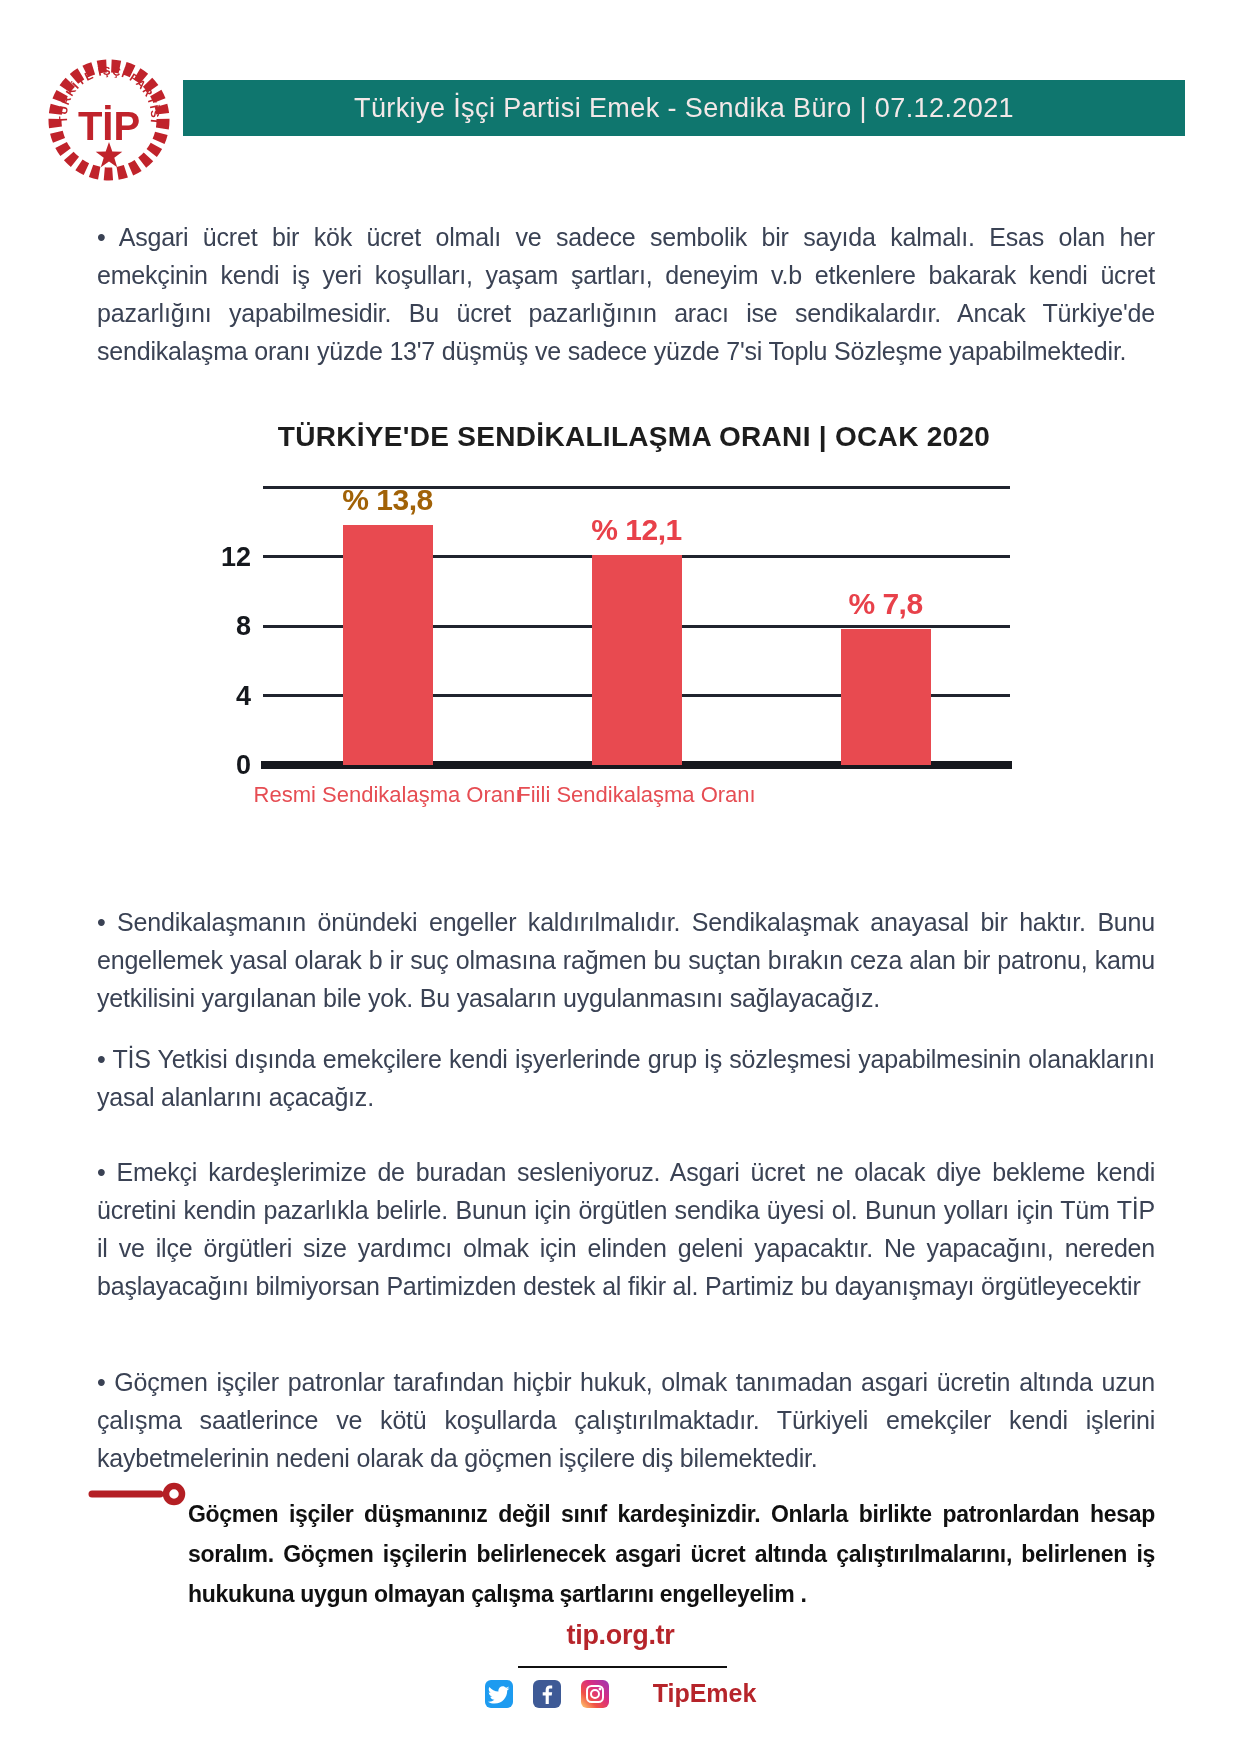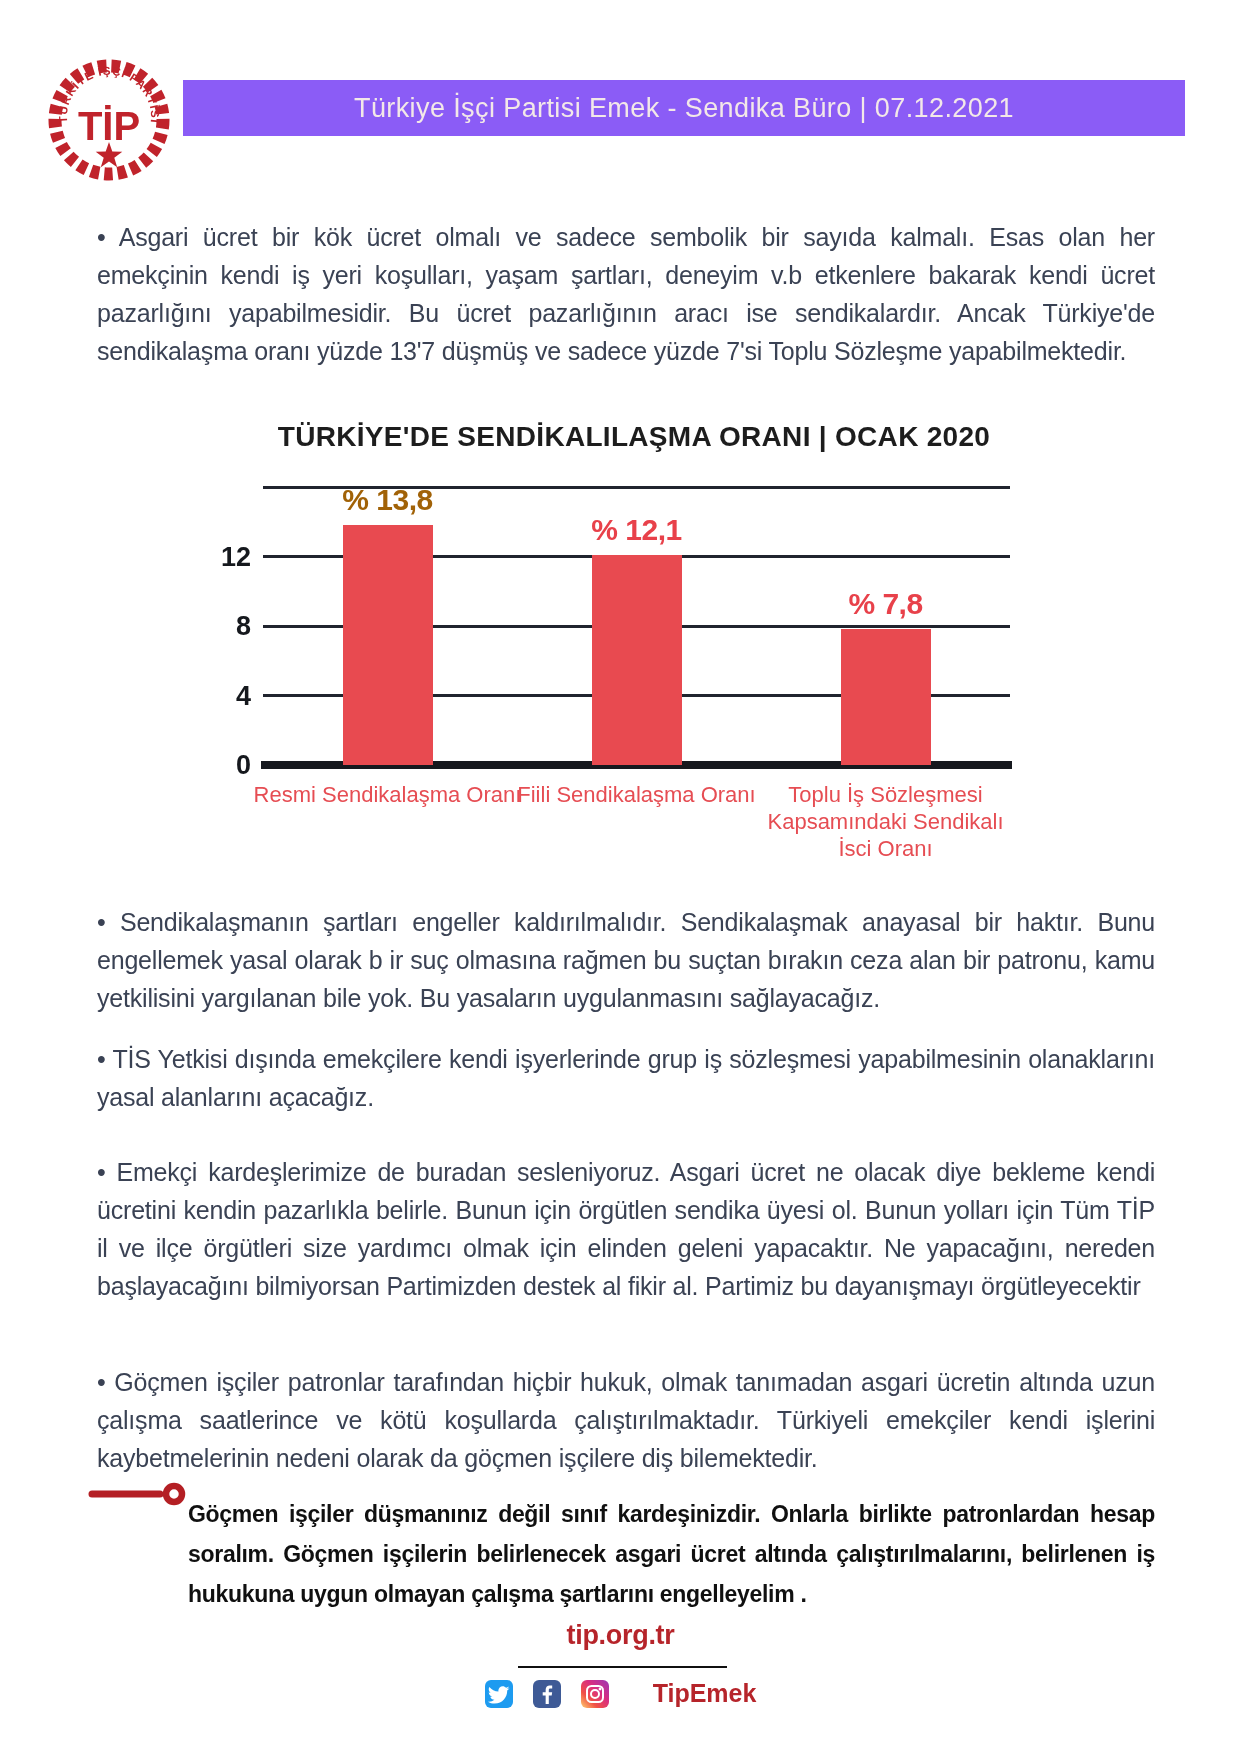--- a/index.html
+++ b/index.html
@@ -3,21 +3,21 @@
 <meta charset="utf-8">
 <style>
   html,body { margin:0; padding:0; }
   body {
     width:1241px; height:1755px; position:relative; background:#ffffff;
     font-family:"Liberation Sans", sans-serif; overflow:hidden;
   }
   
   .banner {
     position:absolute; left:183px; top:80px; width:1002px; height:56px;
-    background:#8b5cf6; color:#f3e8e8; display:flex; align-items:center; justify-content:center;
+    background:#0f766e; color:#f3e8e8; display:flex; align-items:center; justify-content:center;
     font-size:27px; font-weight:400; letter-spacing:0.4px;
   }
   .logo { position:absolute; left:42px; top:50px; width:134px; height:134px; }
   
   .para {
     position:absolute; left:97px; width:1058px;
     font-size:25px; line-height:38px; color:#3a4254;
     text-align:justify; letter-spacing:-0.2px;
   }
   .p1 { top:193px; } .p2 { top:878px; } .p3 { top:1015px; } .p4 { top:1128px; } .p5 { top:1338px; }
@@ -97,26 +97,23 @@
       <div class="ytick" style="top: 120px;">8</div>
       <div class="ytick" style="top: 50.5px;">12</div>
       <div class="bar" style="left: 79.5px; height: 239.775px; background: rgb(232, 74, 80);"></div>
       <div class="val-label" style="left: 24.5px; bottom: 247.775px; color: #a16207;">% 13,8</div>
       <div class="xtick" style="left: -15.5px; top: 294px;">Resmi Sendikalaşma Oranı</div>
       <div class="bar" style="left: 328.5px; height: 210.237px; background: rgb(232, 74, 80);"></div>
       <div class="val-label" style="left: 273.5px; bottom: 218.237px; color: rgb(232, 65, 74);">% 12,1</div>
       <div class="xtick" style="left: 233.5px; top: 294px;">Fiili Sendikalaşma Oranı</div>
       <div class="bar" style="left: 577.5px; height: 135.525px; background: rgb(232, 74, 80);"></div>
       <div class="val-label" style="left: 522.5px; bottom: 143.525px; color: rgb(232, 65, 74);">% 7,8</div>
-      <div class="xtick" style="left: 482.5px; top: 294px;">Toplu İş Sözleşmesi
-Kapsamındaki Sendikalı
-İsci Oranı</div>
     </div>
 
-  <p class="para p2">• Sendikalaşmanın şartları engeller kaldırılmalıdır. Sendikalaşmak anayasal bir haktır. Bunu engellemek yasal olarak b ir suç olmasına rağmen bu suçtan bırakın ceza alan bir patronu, kamu yetkilisini yargılanan bile yok. Bu yasaların uygulanmasını sağlayacağız.</p>
+  <p class="para p2">• Sendikalaşmanın önündeki engeller kaldırılmalıdır. Sendikalaşmak anayasal bir haktır. Bunu engellemek yasal olarak b ir suç olmasına rağmen bu suçtan bırakın ceza alan bir patronu, kamu yetkilisini yargılanan bile yok. Bu yasaların uygulanmasını sağlayacağız.</p>
   <p class="para p3">• TİS Yetkisi dışında emekçilere kendi işyerlerinde grup iş sözleşmesi yapabilmesinin olanaklarını yasal alanlarını açacağız.</p>
   <p class="para p4">• Emekçi kardeşlerimize de buradan sesleniyoruz. Asgari ücret ne olacak diye bekleme kendi ücretini kendin pazarlıkla belirle. Bunun için örgütlen sendika üyesi ol. Bunun yolları için Tüm TİP il ve ilçe örgütleri size yardımcı olmak için elinden geleni yapacaktır. Ne yapacağını, nereden başlayacağını bilmiyorsan Partimizden destek al fikir al. Partimiz bu dayanışmayı örgütleyecektir</p>
   <p class="para p5">• Göçmen işçiler patronlar tarafından hiçbir hukuk, olmak tanımadan asgari ücretin altında uzun çalışma saatlerince ve kötü koşullarda çalıştırılmaktadır. Türkiyeli emekçiler kendi işlerini kaybetmelerinin nedeni olarak da göçmen işçilere diş bilemektedir.</p>
 
   <svg class="arrow-bullet" viewBox="0 0 100 24">
     <line x1="4" y1="12" x2="72" y2="12" stroke="#b41f24" stroke-width="7" stroke-linecap="round"></line>
     <circle cx="86" cy="12" r="8" fill="none" stroke="#b41f24" stroke-width="6.5"></circle>
   </svg>
   <p class="callout-text">Göçmen işçiler düşmanınız değil sınıf kardeşinizdir. Onlarla birlikte patronlardan hesap soralım. Göçmen işçilerin belirlenecek asgari ücret altında çalıştırılmalarını, belirlenen iş hukukuna uygun olmayan çalışma şartlarını engelleyelim .</p>
 

